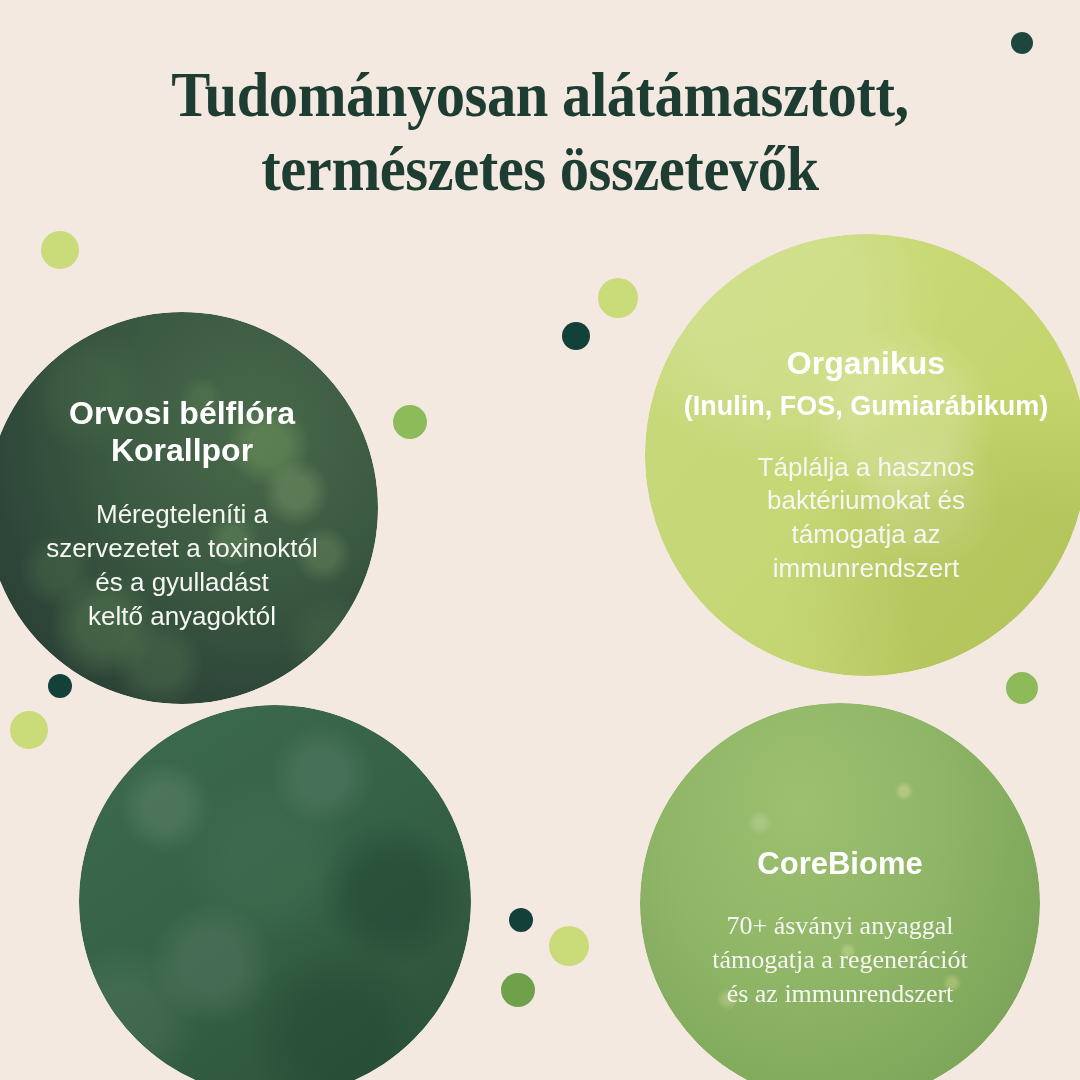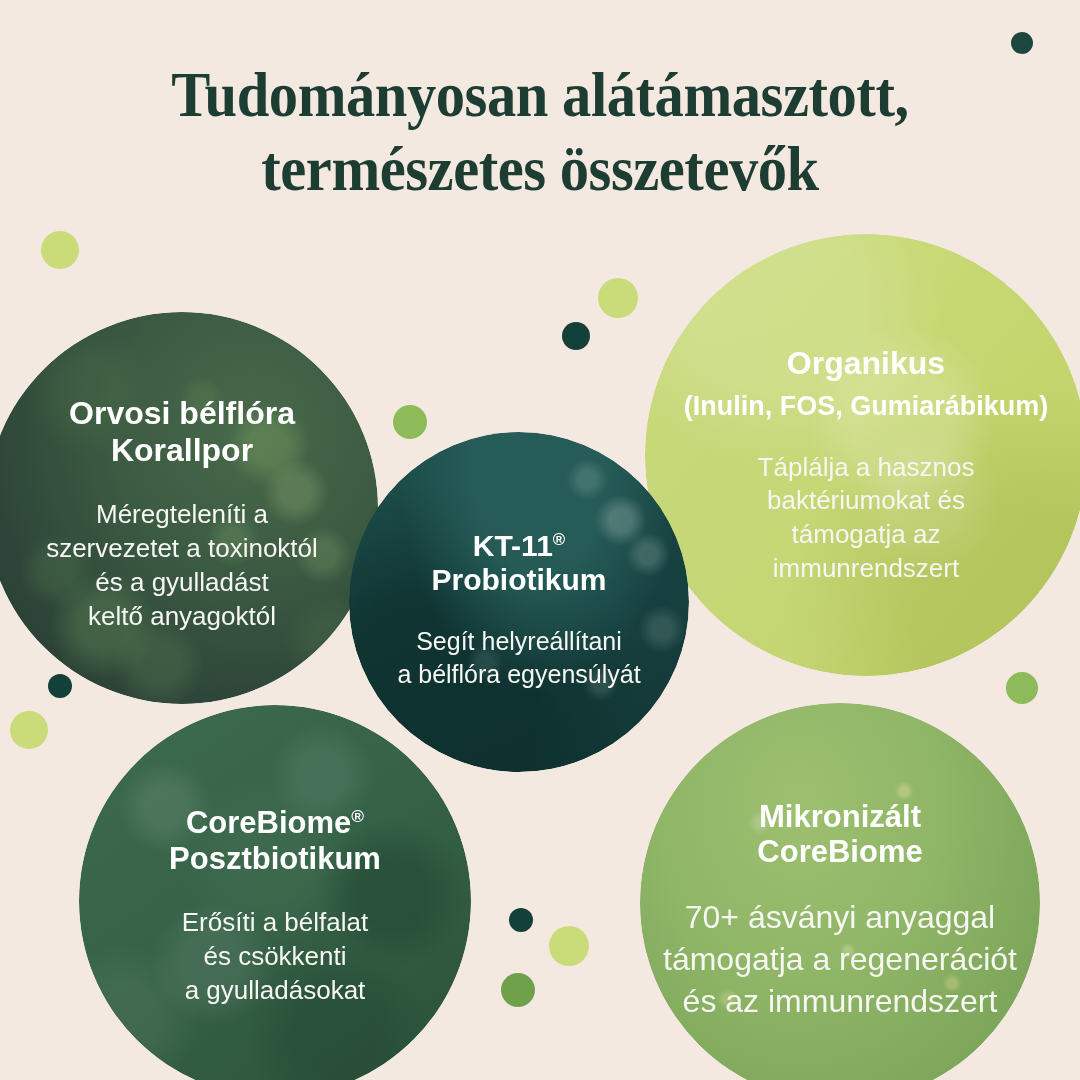--- a/index.html
+++ b/index.html
@@ -180,21 +180,21 @@
       radial-gradient(circle at 78% 70%, rgba(255,235,170,0.26) 0 0.9%, rgba(0,0,0,0) 2.3%),
       radial-gradient(circle at 22% 74%, rgba(255,245,190,0.22) 0 1%, rgba(0,0,0,0) 2.6%),
       linear-gradient(102deg, rgba(255,255,255,0.12) 0 0.7%, rgba(0,0,0,0) 1.6%),
       linear-gradient(68deg, rgba(255,255,255,0.10) 0 0.6%, rgba(0,0,0,0) 1.5%),
       linear-gradient(16deg, rgba(255,255,255,0.09) 0 0.5%, rgba(0,0,0,0) 1.4%),
       radial-gradient(ellipse at 40% 26%, #9DC070 0%, #8FB566 42%, #7FA85C 74%, #73995A 100%);
     background-color: #8BB265;
   }
   #c-coral .content { padding-top: 6px; }
   #c-coral .b-title { font-size: 31px; }
-  #c-coral .b-body  { font-size: 32px; margin-top: 28px; }
+  #c-coral .b-body  { font-size: 26px; margin-top: 28px; font-family: Liberation Serif, serif; }
 </style>
 </head>
 <body>
 
 <div id="poster" style="background: rgb(244, 233, 225);">
 
   <div id="dots-layer">
       <div class="dot" style="left: 41px; top: 231px; width: 38px; height: 38px; background: rgb(202, 219, 121); z-index: 1;"></div>
       <div class="dot" style="left: 1011px; top: 32px; width: 22px; height: 22px; background: rgb(29, 70, 62); z-index: 1;"></div>
       <div class="dot" style="left: 598px; top: 278px; width: 40px; height: 40px; background: rgb(202, 219, 121); z-index: 1;"></div>
@@ -230,44 +230,27 @@
       <p class="b-title">
         <span>Orvosi bélflóra</span><br>
         <span>Korallpor</span>
       </p>
       <p class="b-body">Méregteleníti a<br>szervezetet a toxinoktól<br>és a gyulladást<br>keltő anyagoktól</p>
     </div>
   </div>
 
   <div class="bubble" id="c-core">
     <div class="tex"></div>
+  </div>
+
+  <div class="bubble" id="c-coral">
+    <div class="tex"></div>
     <div class="content">
       <p class="b-title">
-        <span>CoreBiome</span><span class="reg">®</span><br>
-        <span>Posztbiotikum</span>
-      </p>
-      <p class="b-body">Erősíti a bélfalat<br>és csökkenti<br>a gyulladásokat</p>
-    </div>
-  </div>
-
-  <div class="bubble" id="c-coral">
-    <div class="tex"></div>
-    <div class="content">
-      <p class="b-title">
-        <span>Mikronizált</span><br>
+        <br>
         <span>CoreBiome</span>
       </p>
       <p class="b-body">70+ ásványi anyaggal<br>támogatja a regenerációt<br>és az immunrendszert</p>
     </div>
   </div>
 
-  <div class="bubble" id="c-kt11">
-    <div class="tex"></div>
-    <div class="content">
-      <p class="b-title">
-        <span>KT-11</span><span class="reg">®</span><br>
-        <span>Probiotikum</span>
-      </p>
-      <p class="b-body">Segít helyreállítani<br>a bélflóra egyensúlyát</p>
-    </div>
-  </div>
 
 </div>
 
 </body></html>

